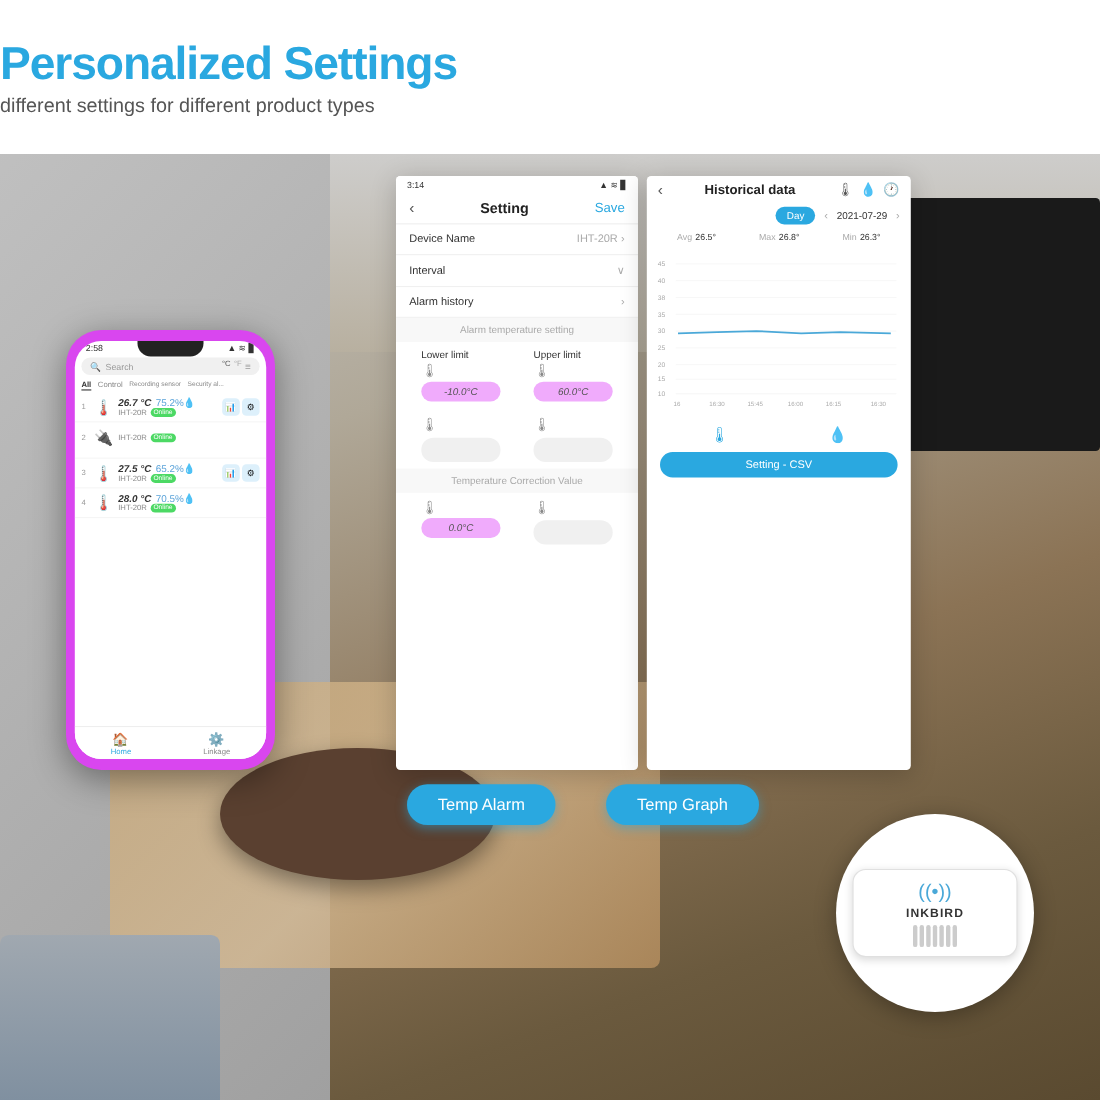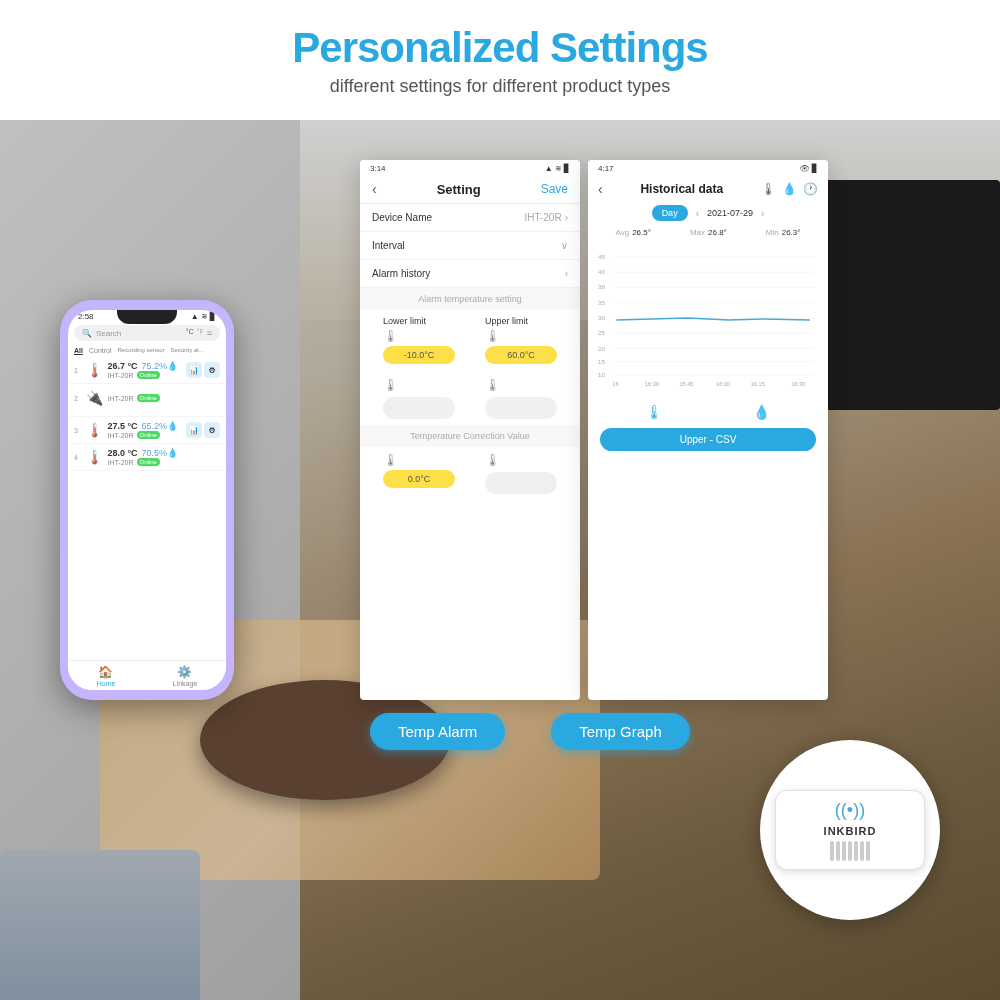--- a/index.html
+++ b/index.html
@@ -103,25 +103,24 @@
     }
     .wifi-icon-device {
       font-size: 18px; color: #4aa8d8;
       margin-bottom: 4px;
     }
 
     
     .header {
       position: absolute;
       top: 0; left: 0; right: 0;
-      height: 120px;
+      height: 140px;
       background: white;
       display: flex;
       flex-direction: column;
-      align-items: center;
       justify-content: center;
       z-index: 10;
     }
     .header-title {
       font-size: 42px;
       font-weight: 800;
       color: #2aa8e0;
       letter-spacing: -1px;
     }
     .header-subtitle {
@@ -138,23 +137,23 @@
       z-index: 20;
     }
     .hand-phone {
       width: 260px;
       height: 560px;
       position: relative;
     }
     .phone-body {
       position: absolute;
       top: 20px; left: 30px;
-      width: 174px;
+      width: 190px;
       height: 400px;
-      background: #c4b5fd;
+      background: #d946ef;
       border-radius: 32px;
       box-shadow: 0 8px 32px rgba(0,0,0,0.4);
     }
     .phone-screen {
       position: absolute;
       top: 10px; left: 8px; right: 8px; bottom: 10px;
       background: white;
       border-radius: 24px;
       overflow: hidden;
     }
@@ -202,21 +201,21 @@
     .phone-device-row {
       display: flex;
       align-items: center;
       padding: 4px 6px;
       border-bottom: 1px solid #f5f5f5;
       gap: 4px;
     }
     .device-num { font-size: 7px; color: #999; width: 8px; }
     .device-icon { font-size: 14px; color: #888; }
     .device-info { flex: 1; }
-    .device-temp { font-size: 9px; font-weight: bold; color: #333; }
+    .device-temp { font-size: 9px; font-weight: bold; color: #333; font-style: italic; }
     .device-hum { font-size: 9px; color: #5ba3d9; }
     .device-name-label { font-size: 7px; color: #888; }
     .online-badge { background: #4cd964; color: white; border-radius: 4px; padding: 1px 3px; font-size: 6px; }
     .device-btns { display: flex; gap: 2px; }
     .device-btn { width: 16px; height: 16px; background: #e8f4fb; border-radius: 4px; display: flex; align-items: center; justify-content: center; font-size: 8px; }
     .phone-nav {
       position: absolute;
       bottom: 0; left: 0; right: 0;
       height: 30px;
       display: flex;
@@ -287,27 +286,28 @@
     }
     .alarm-limits {
       display: flex;
       justify-content: space-around;
       padding: 6px 8px;
     }
     .limit-col { display: flex; flex-direction: column; align-items: flex-start; gap: 3px; }
     .limit-title { font-size: 9px; color: #333; }
     .limit-icon { font-size: 12px; color: #888; }
     .limit-val {
-      background: #fde047;
+      background: #f0abfc;
       border-radius: 12px;
       padding: 4px 12px;
       font-size: 9px;
       color: #555;
       width: 72px;
       text-align: center;
+      font-style: italic;
     }
     .limit-val2 {
       background: #f0f0f0;
       border-radius: 12px;
       padding: 4px 12px;
       font-size: 9px;
       color: #555;
       width: 72px;
       text-align: center;
       margin-top: 2px;
@@ -319,21 +319,21 @@
       display: flex;
       align-items: center;
       justify-content: space-between;
       padding: 4px 10px 4px;
     }
     .hist-title { font-size: 12px; font-weight: 600; color: #222; }
     .hist-icons { display: flex; gap: 6px; align-items: center; font-size: 12px; color: #555; }
     .hist-date-nav {
       display: flex;
       align-items: center;
-      justify-content: center;
+      justify-content: flex-end;
       gap: 8px;
       padding: 4px 10px;
     }
     .day-btn {
       background: #2aa8e0;
       color: white;
       border-radius: 12px;
       padding: 3px 10px;
       font-size: 9px;
     }
@@ -612,24 +612,20 @@
         <div class="limit-val">0.0°C</div>
       </div>
       <div class="limit-col">
         <span class="limit-icon">🌡</span>
         <div class="limit-val2" style="background:#f0f0f0;height:22px;border-radius:12px;width:72px;"></div>
       </div>
     </div>
   </div>
 
   <div class="app-screen hist-screen" style="height:540px;">
-    <div class="app-status-bar">
-      <span>4:17</span>
-      <span>👁 ▊</span>
-    </div>
     <div class="hist-header-bar">
       <span style="font-size:14px;color:#555;">‹</span>
       <span class="hist-title">Historical data</span>
       <div class="hist-icons">
         <span>🌡</span>
         <span style="color:#aaa;">💧</span>
         <span>🕐</span>
       </div>
     </div>
 
@@ -687,20 +683,20 @@
         <text x="152" y="135" font-size="5.5" fill="#aaa">16:15</text>
         <text x="192" y="135" font-size="5.5" fill="#aaa">16:30</text>
       </svg>
     </div>
 
     <div class="chart-bottom-icons">
       <span class="chart-icon">🌡</span>
       <span class="chart-icon">💧</span>
     </div>
 
-    <div class="export-btn">Upper - CSV</div>
+    <div class="export-btn">Setting - CSV</div>
   </div>
 </div>
 
 <div class="feature-buttons">
   <div class="feature-btn temp-alarm-btn">Temp Alarm</div>
   <div class="feature-btn temp-graph-btn">Temp Graph</div>
 </div>
 
 </body></html>

